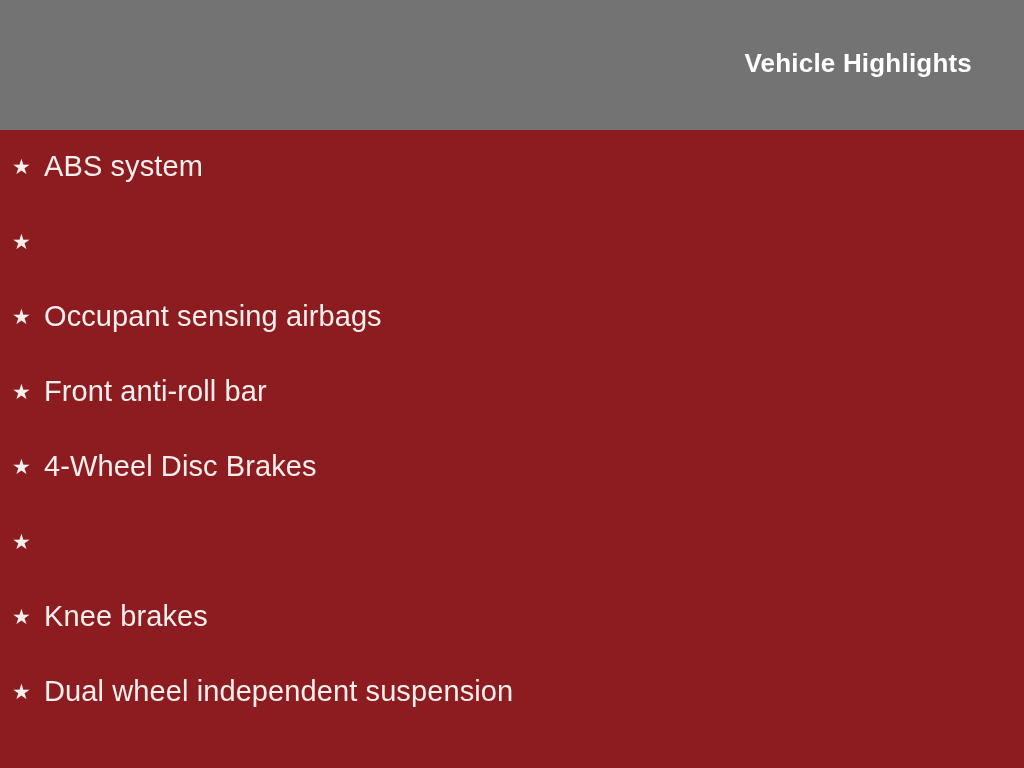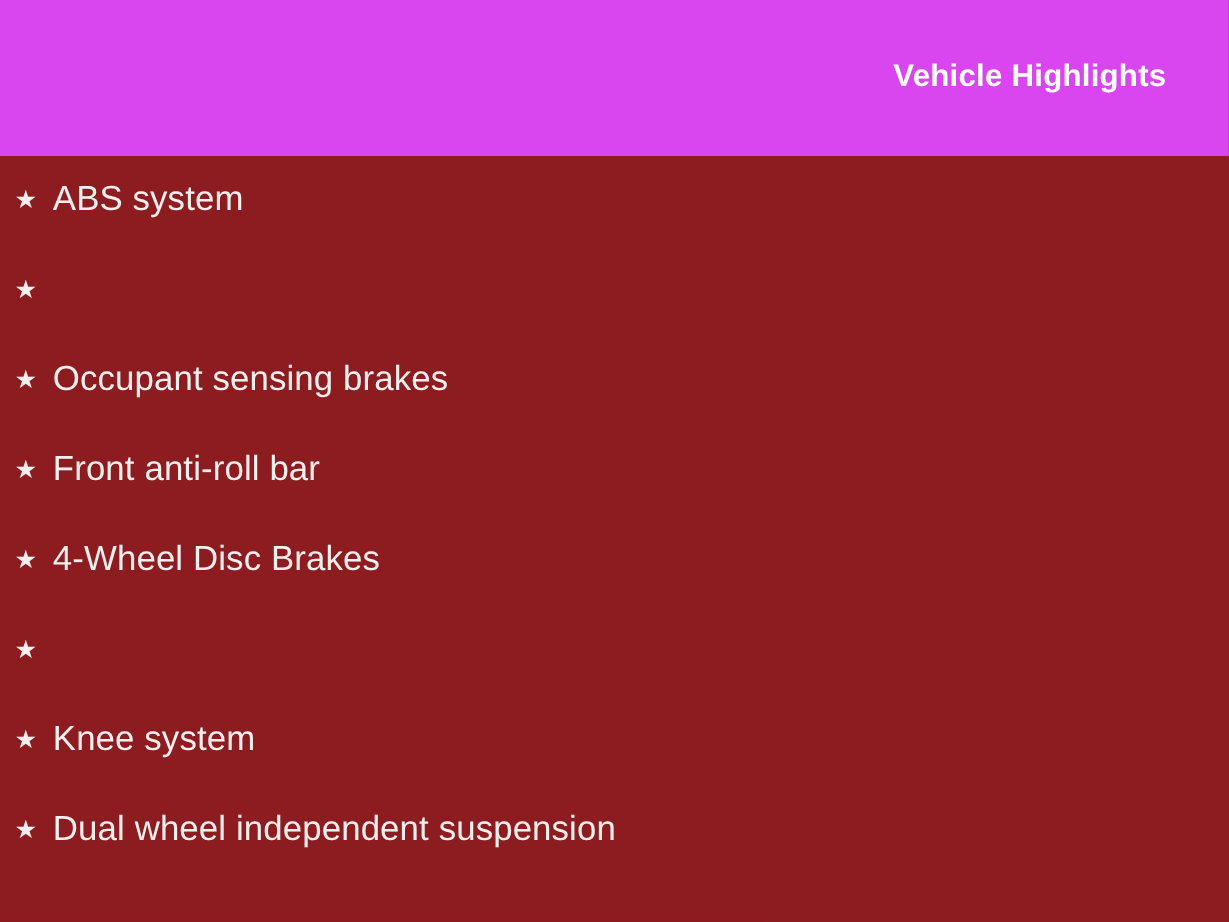--- a/index.html
+++ b/index.html
@@ -22,21 +22,21 @@
     background: #8d1c20;
   }
 
   
   .header {
     position: absolute;
     left: 0;
     top: 0;
     width: 1024px;
     height: 130px;
-    background: #d946ef;
+    background: #737373;
     box-sizing: border-box;
   }
   .header-title {
     position: absolute;
     right: 52px;
     top: 46px;
     font-size: 26px;
     font-weight: bold;
     color: #ffffff;
     letter-spacing: 0.2px;
@@ -109,40 +109,40 @@
         <span class="bullet-star">★</span>
         <span class="bullet-text">ABS system</span>
       </li>
 
       <li class="bullet-item">
         <span class="bullet-star">★</span>
       </li>
 
       <li class="bullet-item">
         <span class="bullet-star">★</span>
-        <span class="bullet-text">Occupant sensing brakes</span>
+        <span class="bullet-text">Occupant sensing airbags</span>
       </li>
 
       <li class="bullet-item">
         <span class="bullet-star">★</span>
         <span class="bullet-text">Front anti-roll bar</span>
       </li>
 
       <li class="bullet-item">
         <span class="bullet-star">★</span>
         <span class="bullet-text">4-Wheel Disc Brakes</span>
       </li>
 
       <li class="bullet-item">
         <span class="bullet-star">★</span>
       </li>
 
       <li class="bullet-item">
         <span class="bullet-star">★</span>
-        <span class="bullet-text">Knee system</span>
+        <span class="bullet-text">Knee brakes</span>
       </li>
 
       <li class="bullet-item">
         <span class="bullet-star">★</span>
         <span class="bullet-text">Dual wheel independent suspension</span>
       </li>
 
     </ul>
   </div>
 

